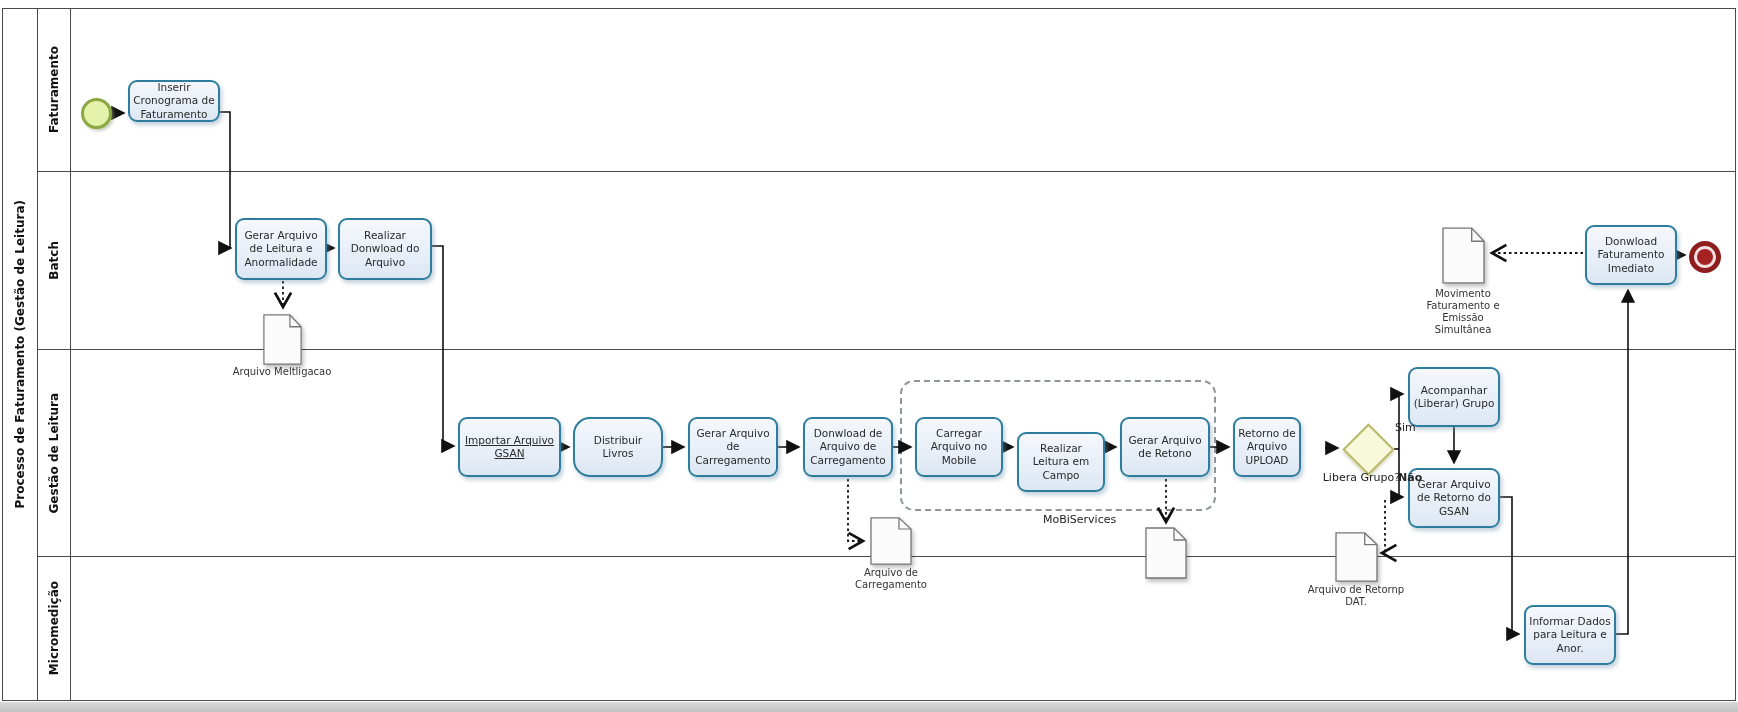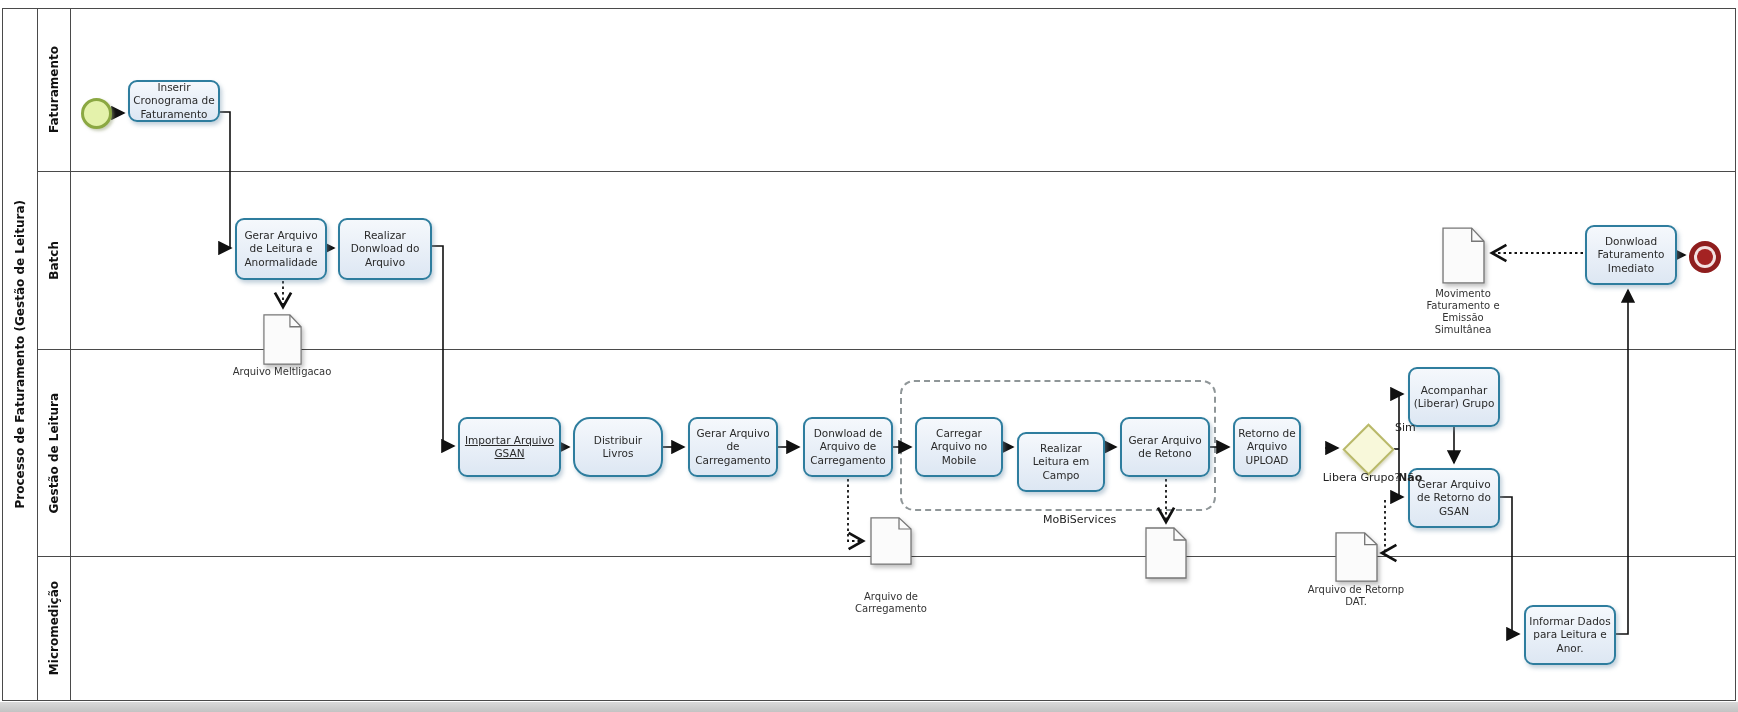--- a/index.html
+++ b/index.html
@@ -176,21 +176,21 @@
     </svg>
 </div>
 <div class="abs note" style="left:1413px;top:288px;width:100px;">Movimento Faturamento e Emissão Simultânea</div>
 
 <div class="abs doc" style="left:870px;top:517px;">
   <svg width="42" height="48" viewBox="0 0 42 52" preserveAspectRatio="none">
       <path d="M1 1 H29 L41 13 V51 H1 Z" fill="#fbfbfb" stroke="#777" stroke-width="1.3"></path>
       <path d="M29 1 V13 H41" fill="none" stroke="#777" stroke-width="1.3"></path>
     </svg>
 </div>
-<div class="abs note" style="left:841px;top:567px;width:100px;margin-top:24px;">Arquivo de Carregamento</div>
+<div class="abs note" style="left:841px;top:567px;width:100px;">Arquivo de Carregamento</div>
 
 <div class="abs doc" style="left:1145px;top:527px;">
   <svg width="42" height="52" viewBox="0 0 42 52" preserveAspectRatio="none">
       <path d="M1 1 H29 L41 13 V51 H1 Z" fill="#fbfbfb" stroke="#777" stroke-width="1.3"></path>
       <path d="M29 1 V13 H41" fill="none" stroke="#777" stroke-width="1.3"></path>
     </svg>
 </div>
 
 <div class="abs doc" style="left:1335px;top:532px;">
   <svg width="43" height="50" viewBox="0 0 42 52" preserveAspectRatio="none">

